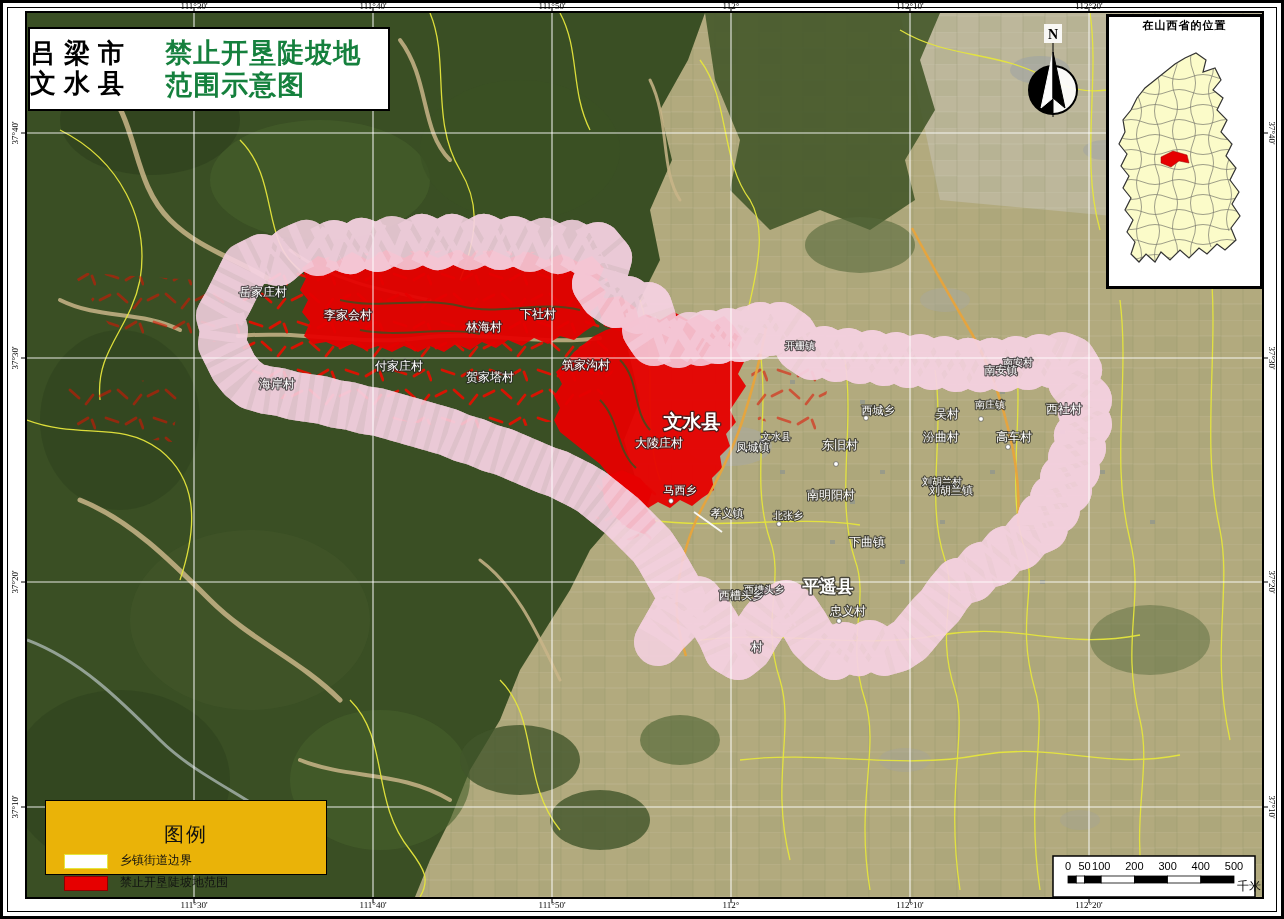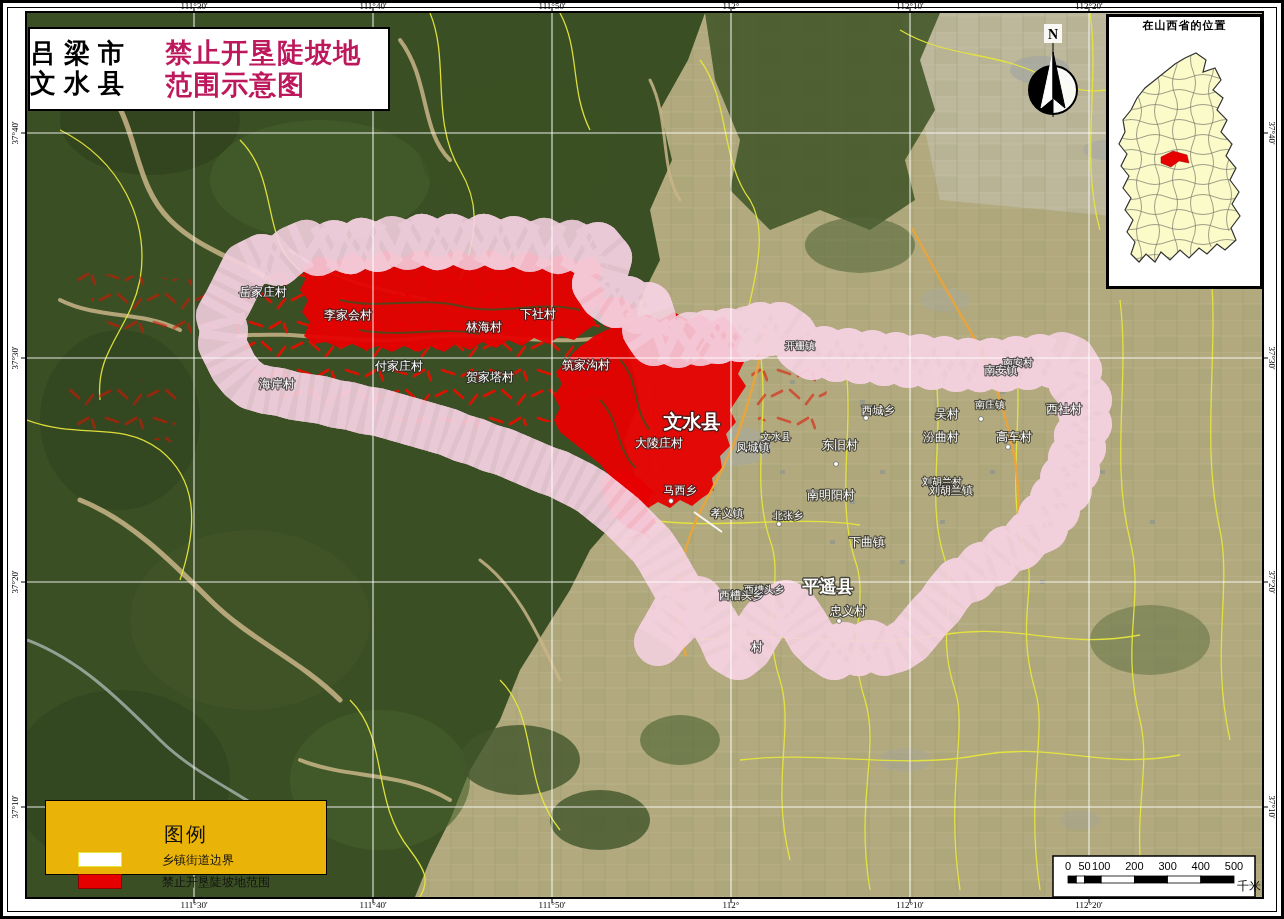--- a/index.html
+++ b/index.html
@@ -10,28 +10,28 @@
   .overlay{position:absolute;box-sizing:border-box;}
   
   .coord{position:absolute;font:9px "Liberation Serif",serif;color:#000;white-space:nowrap;
          transform:translateX(-50%);line-height:10px;}
   .coord.lat-left{transform:translate(-50%,-50%) rotate(-90deg);}
   .coord.lat-right{transform:translate(-50%,-50%) rotate(90deg);}
   
   .title-box{left:28px;top:27px;width:362px;height:84px;background:#fff;border:2px solid #000;
              display:flex;flex-direction:row;align-items:center;justify-content:center;}
   .title-box .t1{font:700 26px/1.15 "Liberation Serif",serif;letter-spacing:8px;color:#000;}
-  .title-box .t2{font:700 27px/1.2 "Liberation Serif",serif;letter-spacing:1px;color:#be185d;}
+  .title-box .t2{font:700 27px/1.2 "Liberation Serif",serif;letter-spacing:1px;color:#15803d;}
   
   .inset-box{left:1106px;top:14px;width:157px;height:275px;background:#fff;border:3px solid #000;}
   .inset-title{text-align:center;font:700 11px/16px "Liberation Serif",serif;color:#000;letter-spacing:1px;}
   
   .legend-box{left:45px;top:800px;width:282px;height:75px;background:#eab308;border:1px solid #000;padding:20px 10px;}
   .legend-title{text-align:center;font:20px/26px "Liberation Serif",serif;color:#111;letter-spacing:2px;}
-  .legend-row{display:flex;align-items:flex-start;margin:5px 0 0 22px;gap:28px;}
+  .legend-row{display:flex;align-items:flex-end;margin:5px 0 0 8px;}
   .legend-row .sw{width:44px;height:15px;margin-right:12px;box-sizing:border-box;}
   .sw-township{background:#fff;border:1.5px solid #e6e63c;}
   .sw-prohibited{background:#e60000;border:1px solid #8d0000;}
   .legend-row .lbl{font:12px "Liberation Sans",sans-serif;color:#111;}
   
   .north{left:1018px;top:22px;width:70px;height:100px;}
   .plbl{fill:#fff;stroke:rgba(35,35,35,.75);stroke-width:2.2px;paint-order:stroke;
         font-family:"Liberation Sans",sans-serif;stroke-linejoin:round;}
   .plbl.big{font-weight:bold;stroke-width:2.8px;}
   .grid-w{stroke:#fff;stroke-width:1.1;opacity:.88;}

